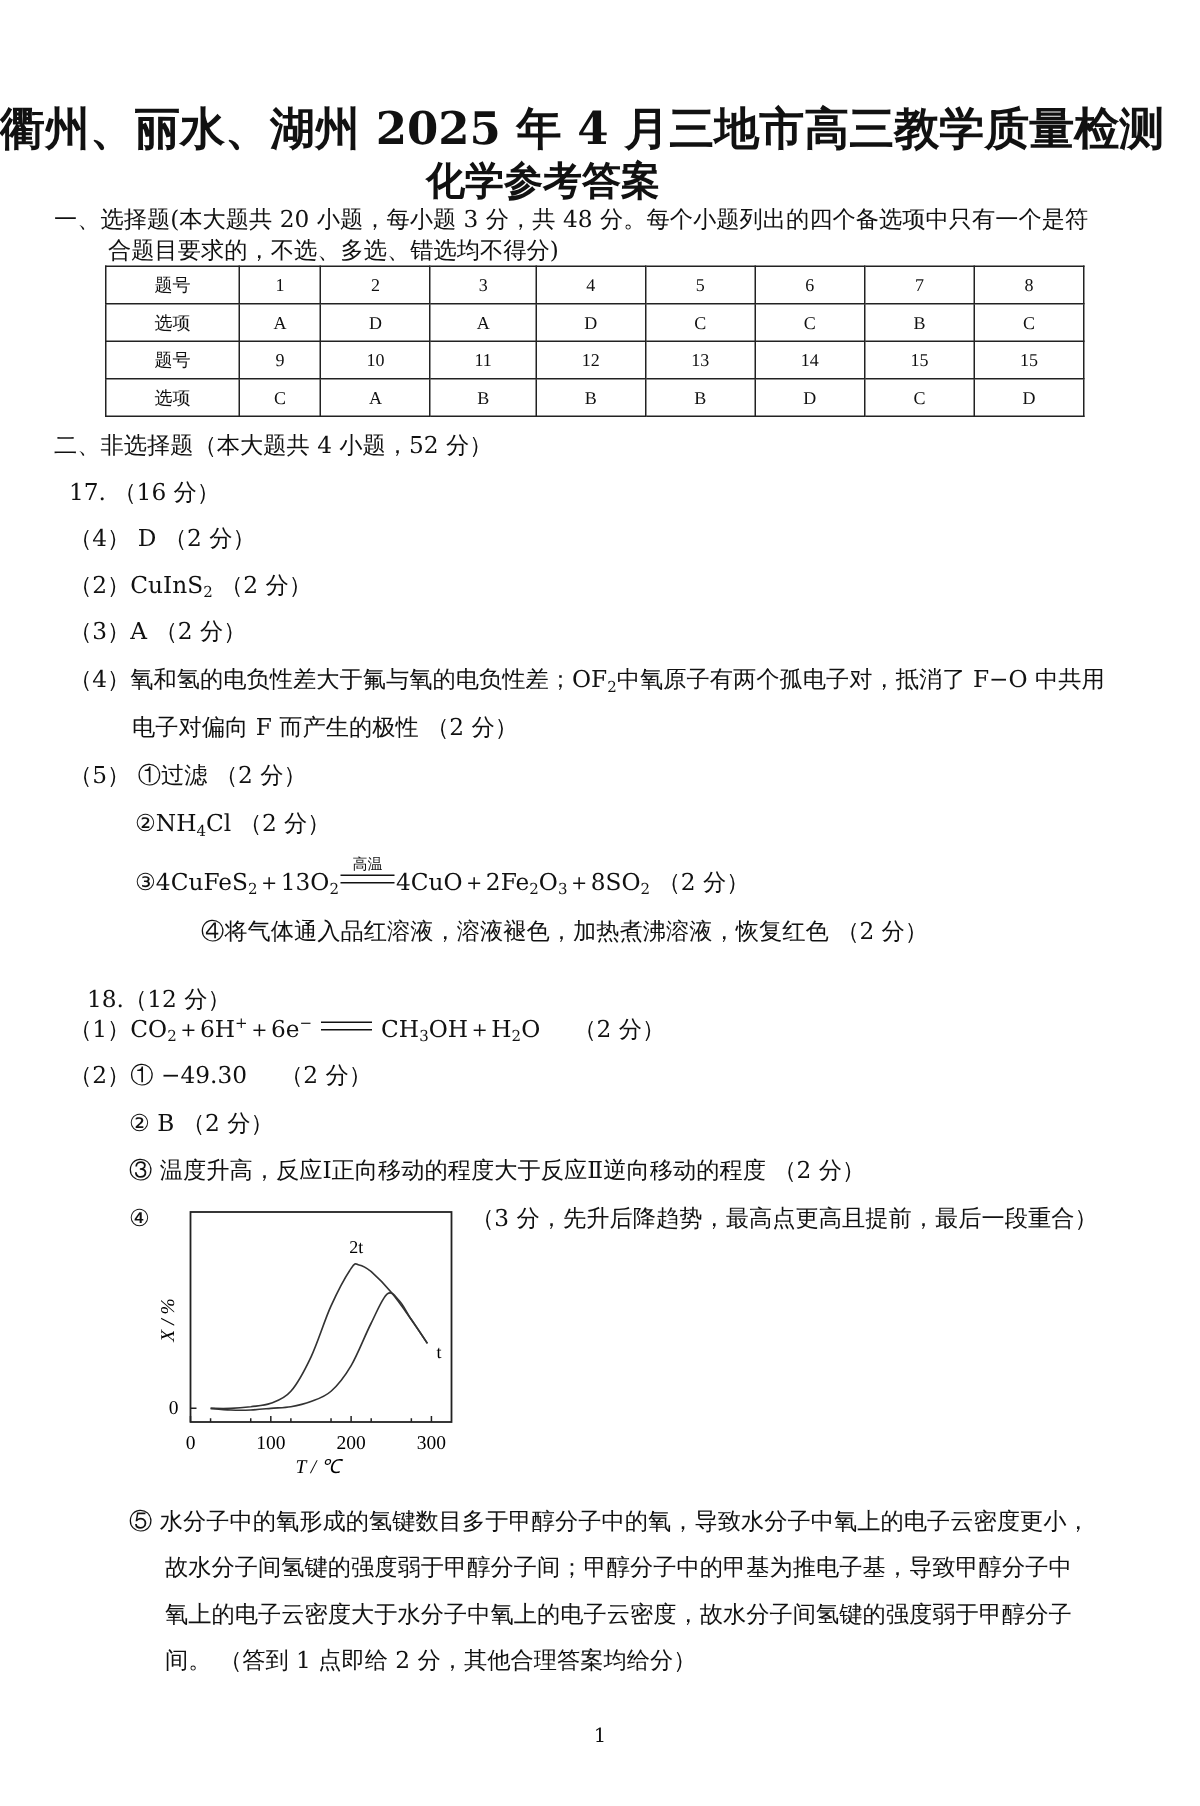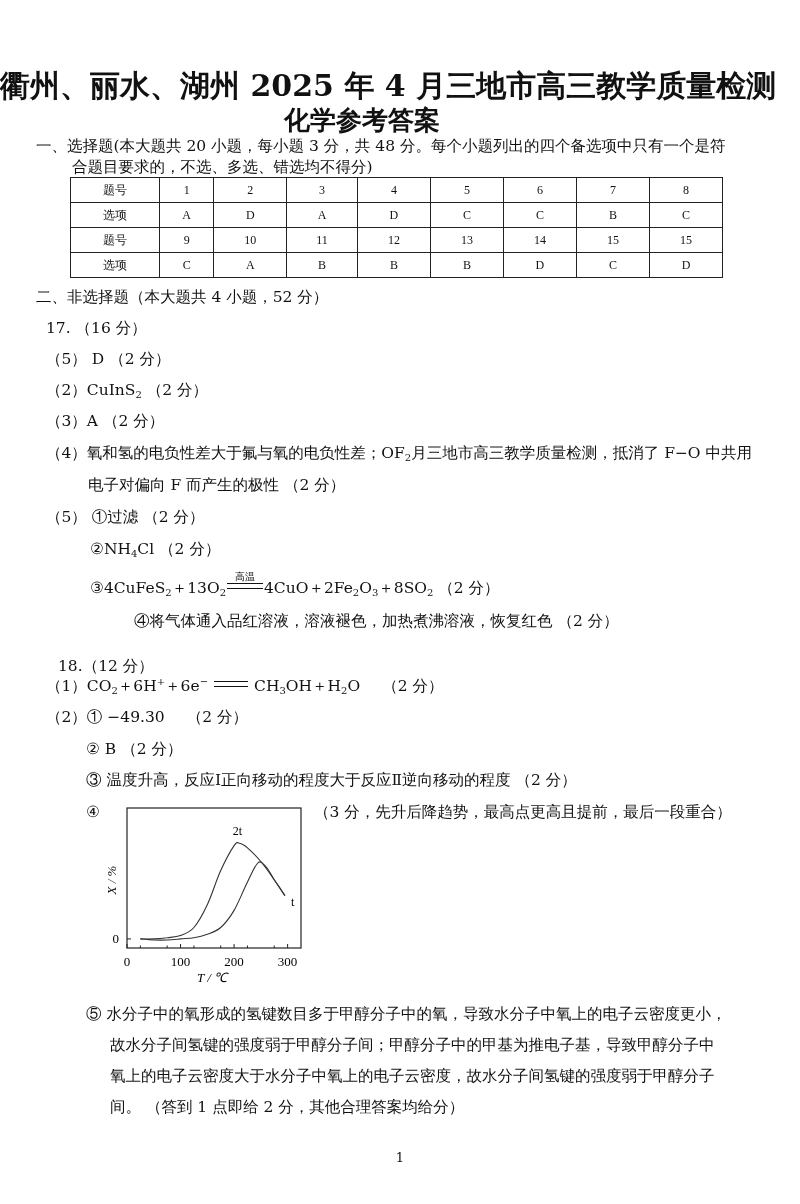--- a/index.html
+++ b/index.html
@@ -76,24 +76,24 @@
         <td>D</td>
         <td>C</td>
         <td>D</td>
       </tr>
     </tbody>
 </table>
 
 <div class="abs txt" style="left:36px; top:287px;"><span class="bold">二、非选择题</span><span>（本大题共 4 小题，52 分）</span></div>
 
 <div class="abs txt" style="left:46px; top:318px;">17. （16 分）</div>
-<div class="abs txt" style="left:46px; top:349px;"><span>（5） D</span> <span>（2 分）</span></div>
+<div class="abs txt" style="left:46px; top:349px;"><span>（4） D</span> <span>（2 分）</span></div>
 <div class="abs txt" style="left:46px; top:380px;"><span>（2）CuInS</span><sub>2</sub><span> （2 分）</span></div>
 <div class="abs txt" style="left:46px; top:411px;text-align:center;">（3）A （2 分）</div>
-<div class="abs txt" style="left:46px; top:443px;"><span>（4）氧和氢的电负性差大于氟与氧的电负性差；OF</span><sub>2</sub><span>月三地市高三教学质量检测，抵消了 F−O 中共用</span></div>
+<div class="abs txt" style="left:46px; top:443px;"><span>（4）氧和氢的电负性差大于氟与氧的电负性差；OF</span><sub>2</sub><span>中氧原子有两个孤电子对，抵消了 F−O 中共用</span></div>
 <div class="abs txt" style="left:88px; top:475px;">电子对偏向 F 而产生的极性 （2 分）</div>
 <div class="abs txt" style="left:46px; top:507px;">（5） ①过滤 （2 分）</div>
 <div class="abs txt" style="left:90px; top:539px;"><span>②NH</span><sub>4</sub><span>Cl （2 分）</span></div>
 <div class="abs txt" style="left:90px; top:578px;"><span>③4CuFeS</span><sub>2</sub><span>＋13O</span><sub>2</sub><span class="over"><span class="cond">高温</span><span class="dbl"></span></span><span>4CuO＋2Fe</span><sub>2</sub><span>O</span><sub>3</sub><span>＋8SO</span><sub>2</sub><span> （2 分）</span></div>
 <div class="abs txt" style="left:90px; top:611px;margin-left:44px;">④将气体通入品红溶液，溶液褪色，加热煮沸溶液，恢复红色 （2 分）</div>
 
 <div class="abs txt" style="left:36px; top:656px;margin-left:22px;">18.（12 分）</div>
 <div class="abs txt" style="left:46px; top:676px;"><span>（1）CO</span><sub>2</sub><span>＋6H</span><sup>+</sup><span>＋6e</span><sup>−</sup><span class="eq"></span><span>CH</span><sub>3</sub><span>OH＋H</span><sub>2</sub><span>O</span><span style="display:inline-block;width:22px"></span><span>（2 分）</span></div>
 <div class="abs txt" style="left:46px; top:707px;"><span>（2）① −49.30</span><span style="display:inline-block;width:22px"></span><span>（2 分）</span></div>
 <div class="abs txt" style="left:86px; top:739px;">② B （2 分）</div>

